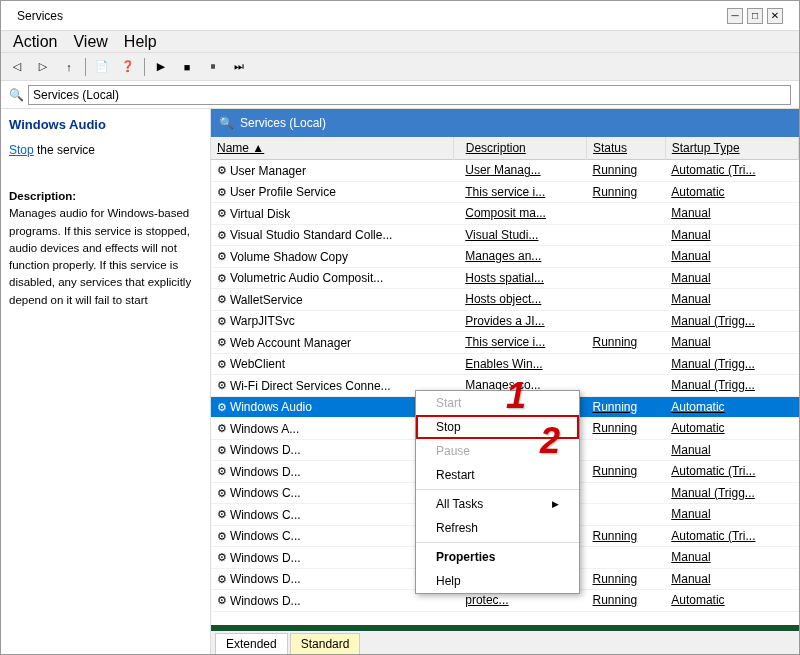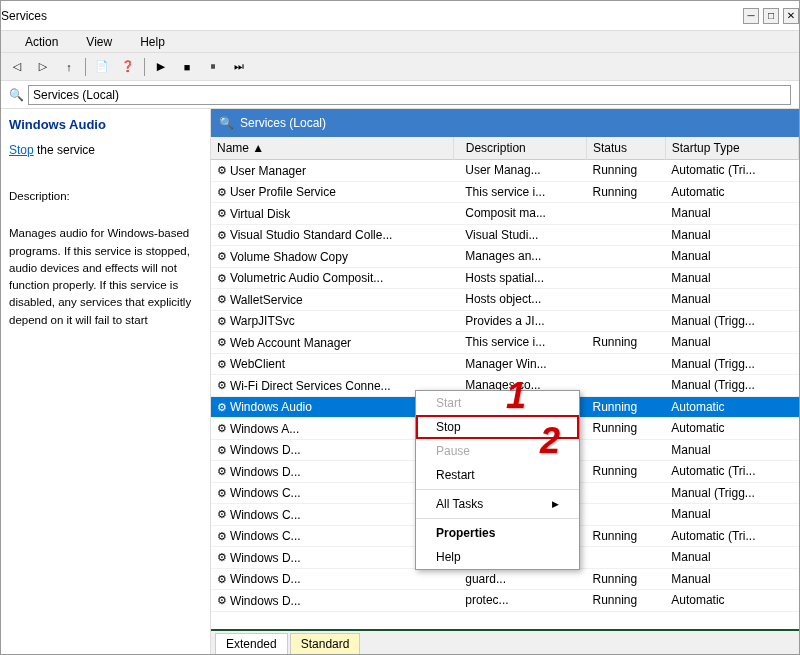--- a/index.html
+++ b/index.html
@@ -18,21 +18,21 @@
       background: #fff;
       border: 1px solid #999;
       display: flex;
       flex-direction: column;
     }
     .title-bar {
       background: #fff;
       height: 30px;
       display: flex;
       align-items: center;
-      padding: 0 0;
+      padding: 0 16px;
       border-bottom: 1px solid #ddd;
       justify-content: space-between;
     }
     .title-bar-left {
       font-size: 12px;
       color: #000;
     }
     .title-bar-controls {
       display: flex;
       gap: 4px;
@@ -52,22 +52,21 @@
       background: #f0f0f0;
       height: 22px;
       display: flex;
       align-items: center;
       padding: 0 4px;
       border-bottom: 1px solid #ddd;
     }
     .menu-item {
       padding: 2px 8px;
       cursor: pointer;
-      font-size: 12px;
-      margin-left: 12px;
+      font-size: 16px;
     }
     .toolbar {
       background: #f0f0f0;
       height: 28px;
       display: flex;
       align-items: center;
       padding: 0 4px;
       border-bottom: 1px solid #ddd;
       gap: 2px;
     }
@@ -133,22 +132,22 @@
     .left-actions {
       margin-bottom: 28px;
       line-height: 20px;
     }
     .description {
       font-size: 11.5px;
       color: #000;
       line-height: 1.5;
     }
     .description-title {
-      font-weight: normal;
-      margin-bottom: 20px;
+      font-weight: bold;
+      margin-bottom: 0;
     }
     .right-panel {
       flex: 1;
       display: flex;
       flex-direction: column;
       overflow: hidden;
     }
     .services-header {
       background: #3c7dc9;
       color: #fff;
@@ -164,20 +163,21 @@
     }
     .table-container {
       flex: 1;
       overflow-y: auto;
       overflow-x: hidden;
     }
     table {
       width: 100%;
       border-collapse: collapse;
       font-size: 12px;
+      text-decoration: underline;
     }
     thead tr {
       background: #f0f0f0;
       border-bottom: 1px solid #ccc;
     }
     thead th {
       text-align: left;
       padding: 4px 6px;
       font-weight: normal;
       border-right: 1px solid #ddd;
@@ -199,21 +199,21 @@
       overflow: hidden;
       text-overflow: ellipsis;
       max-width: 0;
     }
     .col-name { width: 200px; }
     .col-desc { width: 110px; padding-left: 12px; }
     .col-status { width: 65px; }
     .col-startup { width: 110px; }
     .tabs-bar {
       display: flex;
-      border-top: 2px solid #14532d;
+      border-top: 6px solid #14532d;
       background: #f0f0f0;
       padding: 2px 4px 0;
     }
     .tab {
       padding: 3px 10px;
       border: 1px solid #ccc;
       border-bottom: none;
       background: #fef9c3;
       cursor: pointer;
       font-size: 12px;
@@ -410,21 +410,21 @@
                 <td class="col-startup">Manual (Trigg...</td>
               </tr>
               <tr>
                 <td class="col-name"><span style="display:inline-flex;align-items:center;"><span style="margin-right:3px;font-size:11px;">⚙</span>Web Account Manager</span></td>
                 <td class="col-desc">This service i...</td>
                 <td class="col-status">Running</td>
                 <td class="col-startup">Manual</td>
               </tr>
               <tr>
                 <td class="col-name"><span style="display:inline-flex;align-items:center;"><span style="margin-right:3px;font-size:11px;">⚙</span>WebClient</span></td>
-                <td class="col-desc">Manager Win...</td>
+                <td class="col-desc">Enables Win...</td>
                 <td class="col-status"></td>
                 <td class="col-startup">Manual (Trigg...</td>
               </tr>
               <tr>
                 <td class="col-name"><span style="display:inline-flex;align-items:center;"><span style="margin-right:3px;font-size:11px;">⚙</span>Wi-Fi Direct Services Conne...</span></td>
                 <td class="col-desc">Manages co...</td>
                 <td class="col-status"></td>
                 <td class="col-startup">Manual (Trigg...</td>
               </tr>
               <tr class="selected" id="selected-row">
@@ -515,20 +515,23 @@
       <span>Pause</span>
     </div>
     <div class="context-menu-item">
       <span>Restart</span>
     </div>
     <div class="context-menu-sep"></div>
     <div class="context-menu-item">
       <span>All Tasks</span>
       <span style="font-size: 9px;">▶</span>
     </div>
+    <div class="context-menu-item">
+      <span>Refresh</span>
+    </div>
     <div class="context-menu-sep"></div>
     <div class="context-menu-item bold-item">
       <span>Properties</span>
     </div>
     <div class="context-menu-item">
       <span>Help</span>
     </div>
   </div>
 
 </body></html>

